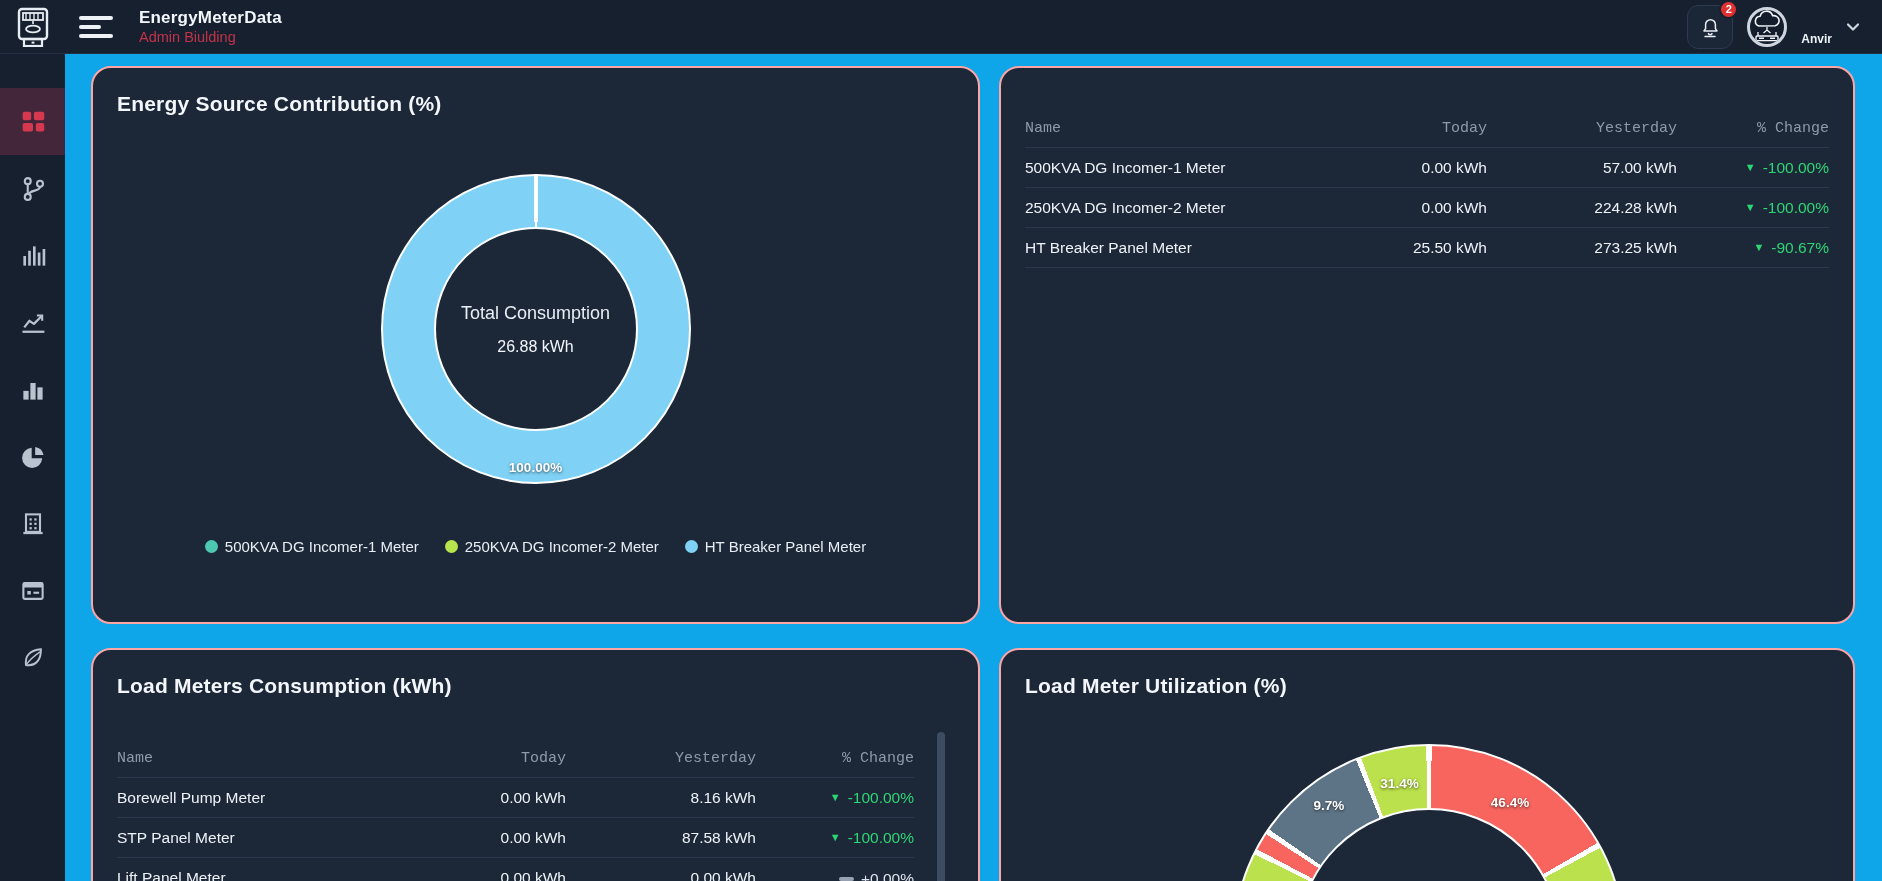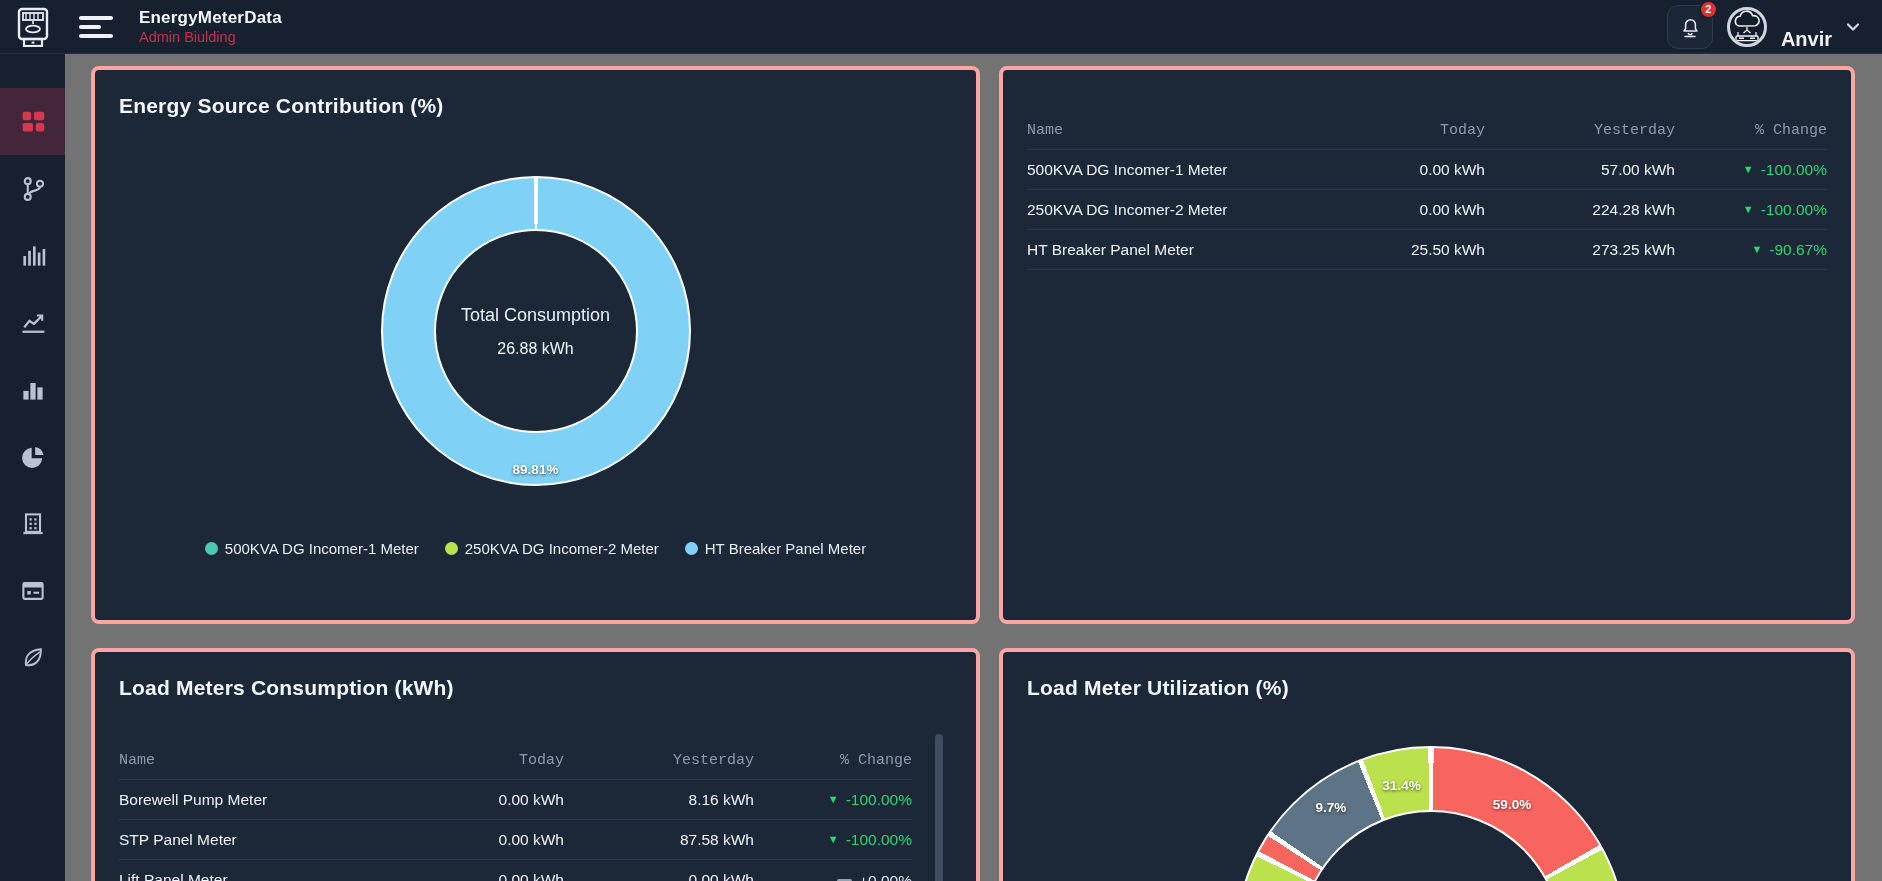--- a/index.html
+++ b/index.html
@@ -1,18 +1,18 @@
 <!DOCTYPE html>
 <html><head>
 <meta charset="utf-8">
 <style>
   * { margin:0; padding:0; box-sizing:border-box; }
   html,body { background:#0e1623; }
   body { font-family:"Liberation Sans", sans-serif; }
-  .screen { position:relative; width:1882px; height:881px; background:#737373; overflow:hidden; }
+  .screen { position:relative; width:1882px; height:881px; background:#0ea5e9; overflow:hidden; }
 
   
   .topbar { position:absolute; left:0; top:0; width:1882px; height:54px; background:#16202f;
             border-bottom:1px solid #232f44; display:flex; align-items:center; z-index:5; }
   .logo-box { width:65px; display:flex; justify-content:center; }
   .hamburger { width:60px; height:40px; background:none; border:none; cursor:pointer;
                display:flex; flex-direction:column; justify-content:center; gap:5px; padding-left:14px; }
   .hamburger span { height:4px; border-radius:2px; background:#eef2f7; display:block; }
   .hamburger span:nth-child(1){ width:34px; }
   .hamburger span:nth-child(2){ width:22px; }
@@ -21,35 +21,35 @@
   .tb-title .t1 { font-size:17px; font-weight:700; color:#f4f7fb; letter-spacing:.2px; }
   .tb-title .t2 { font-size:14.5px; color:#c2334a; font-weight:500; }
   .tb-right { margin-left:auto; display:flex; align-items:center; gap:14px; padding-right:22px; }
   .bell-btn { position:relative; width:46px; height:44px; background:#1b2637; border:1px solid #2c3a52;
               border-radius:11px; display:flex; align-items:center; justify-content:center; cursor:pointer; }
   .badge { position:absolute; top:-6px; right:-6px; min-width:19px; height:19px; border-radius:50%;
            background:#e03131; color:#fff; font-size:11px; font-weight:700; display:flex;
            align-items:center; justify-content:center; border:2px solid #16202f; }
   .avatar { width:40px; height:40px; border-radius:50%; background:#141d2c; border:3px solid #cfd6df;
             display:flex; align-items:center; justify-content:center; cursor:pointer; overflow:hidden; }
-  .user-name { font-size:20px; font-weight:700; color:#eef2f7; cursor:pointer;margin-top:25px; }
+  .user-name { font-size:12px; font-weight:700; color:#eef2f7; cursor:pointer;margin-top:25px; }
   .chev { display:flex; align-items:center; cursor:pointer; }
 
   
   .sidebar { position:absolute; left:0; top:54px; bottom:0; width:65px; background:#16202f; z-index:4;
              display:flex; flex-direction:column; padding-top:34px; }
   .sb-item { height:67px; display:flex; align-items:center; justify-content:center; cursor:pointer; }
   .sb-item svg { display:block; }
   .sb-item.active { background:#43263a; }
 
   
   .main { position:absolute; left:65px; top:54px; width:1817px; height:827px;
           padding:12px 24px 0 26px; display:grid; grid-template-columns:889px 856px;
           grid-template-rows:558px 700px; gap:24px 19px; }
-  .card { background:#1c2838; border:4px solid #fca5a5; border-radius:8px; position:relative; overflow:hidden; }
+  .card { background:#1c2838; border:2px solid #fca5a5; border-radius:20px; position:relative; overflow:hidden; }
   .card h2 { font-size:21px; font-weight:700; color:#f3f6fa; padding:24px 24px 0 24px; letter-spacing:.2px; }
 
   
   .tbl { margin:42px 24px 0 24px; }
   .tbl .trow { display:grid; align-items:center; border-bottom:1px solid #2b394f; }
   .tbl.cols2 .trow { grid-template-columns:1fr 190px 190px 152px; }
   .tbl.cols3 .trow { grid-template-columns:1fr 190px 190px 158px; }
   .tbl .thead { height:38px; }
   .tbl .thead .cell { font-size:15px; color:#8f99ab; font-weight:400;font-family:Liberation Mono, monospace; }
   .tbl .trow:not(.thead) { height:40px; }
@@ -214,21 +214,21 @@
 
     <section class="card">
       <h2>Energy Source Contribution (%)</h2>
       <div class="donut-wrap" id="donut1-wrap" style="width:310px;height:310px;">
         <div class="donut" id="donut1" style="background: conic-gradient(rgb(255, 255, 255) 0deg, rgb(255, 255, 255) 0.8deg, rgb(127, 210, 246) 0.8deg, rgb(127, 210, 246) 359.2deg, rgb(255, 255, 255) 359.2deg, rgb(255, 255, 255) 360deg);"></div>
         <div class="hole" style="inset:53px;"></div>
         <div class="donut-center">
           <div class="c1">Total Consumption</div>
           <div class="c2">26.88 kWh</div>
         </div>
-      <div class="slice-label" style="left: 155px; top: 293px;">89.81%</div>
+      <div class="slice-label" style="left: 155px; top: 293px;">100.00%</div>
         </div>
       <div class="legend" id="legend1">
           <div class="legend-item">
             <span class="legend-dot" style="background: rgb(77, 201, 177);"></span>
             <span class="legend-label">500KVA DG Incomer-1 Meter</span>
           </div>
           <div class="legend-item">
             <span class="legend-dot" style="background: rgb(183, 227, 77);"></span>
             <span class="legend-label">250KVA DG Incomer-2 Meter</span>
           </div>
@@ -315,20 +315,20 @@
           </div>
         </div>
       <div class="scrollbar" style="right:33px; top:82px; height:560px;"></div>
     </section>
 
     <section class="card">
       <h2>Load Meter Utilization (%)</h2>
       <div class="donut-wrap" id="donut2-wrap" style="position:absolute; left:232px; top:94px; width:392px; height:392px; margin:0;">
         <div class="donut" id="donut2" style="background: conic-gradient(rgb(255, 255, 255) 0deg, rgb(255, 255, 255) 0.8deg, rgb(248, 101, 95) 0.8deg, rgb(248, 101, 95) 60.04deg, rgb(255, 255, 255) 60.04deg, rgb(255, 255, 255) 60.84deg, rgb(255, 255, 255) 60.84deg, rgb(255, 255, 255) 61.64deg, rgb(187, 225, 76) 61.64deg, rgb(187, 225, 76) 124.12deg, rgb(255, 255, 255) 124.12deg, rgb(255, 255, 255) 124.92deg, rgb(255, 255, 255) 124.92deg, rgb(255, 255, 255) 125.72deg, rgb(93, 116, 134) 125.72deg, rgb(93, 116, 134) 176.32deg, rgb(255, 255, 255) 176.32deg, rgb(255, 255, 255) 177.12deg, rgb(255, 255, 255) 177.12deg, rgb(255, 255, 255) 177.92deg, rgb(248, 101, 95) 177.92deg, rgb(248, 101, 95) 221.32deg, rgb(255, 255, 255) 221.32deg, rgb(255, 255, 255) 222.12deg, rgb(255, 255, 255) 222.12deg, rgb(255, 255, 255) 222.92deg, rgb(187, 225, 76) 222.92deg, rgb(187, 225, 76) 296.2deg, rgb(255, 255, 255) 296.2deg, rgb(255, 255, 255) 297deg, rgb(255, 255, 255) 297deg, rgb(255, 255, 255) 297.8deg, rgb(248, 101, 95) 297.8deg, rgb(248, 101, 95) 303.04deg, rgb(255, 255, 255) 303.04deg, rgb(255, 255, 255) 303.84deg, rgb(255, 255, 255) 303.84deg, rgb(255, 255, 255) 304.64deg, rgb(93, 116, 134) 304.64deg, rgb(93, 116, 134) 337.96deg, rgb(255, 255, 255) 337.96deg, rgb(255, 255, 255) 338.76deg, rgb(255, 255, 255) 338.76deg, rgb(255, 255, 255) 339.56deg, rgb(187, 225, 76) 339.56deg, rgb(187, 225, 76) 359.2deg, rgb(255, 255, 255) 359.2deg, rgb(255, 255, 255) 360deg);"></div>
         <div class="hole" style="inset:64px;"></div>
-      <div class="slice-label" style="left: 277.014px; top: 58.0261px;">59.0%</div>
+      <div class="slice-label" style="left: 277.014px; top: 58.0261px;">46.4%</div>
           <div class="slice-label" style="left: 95.9612px; top: 61px;">9.7%</div>
           <div class="slice-label" style="left: 166.513px; top: 38.7406px;">31.4%</div>
         </div>
     </section>
 
   </main>
 </div>
 
 </body></html>

